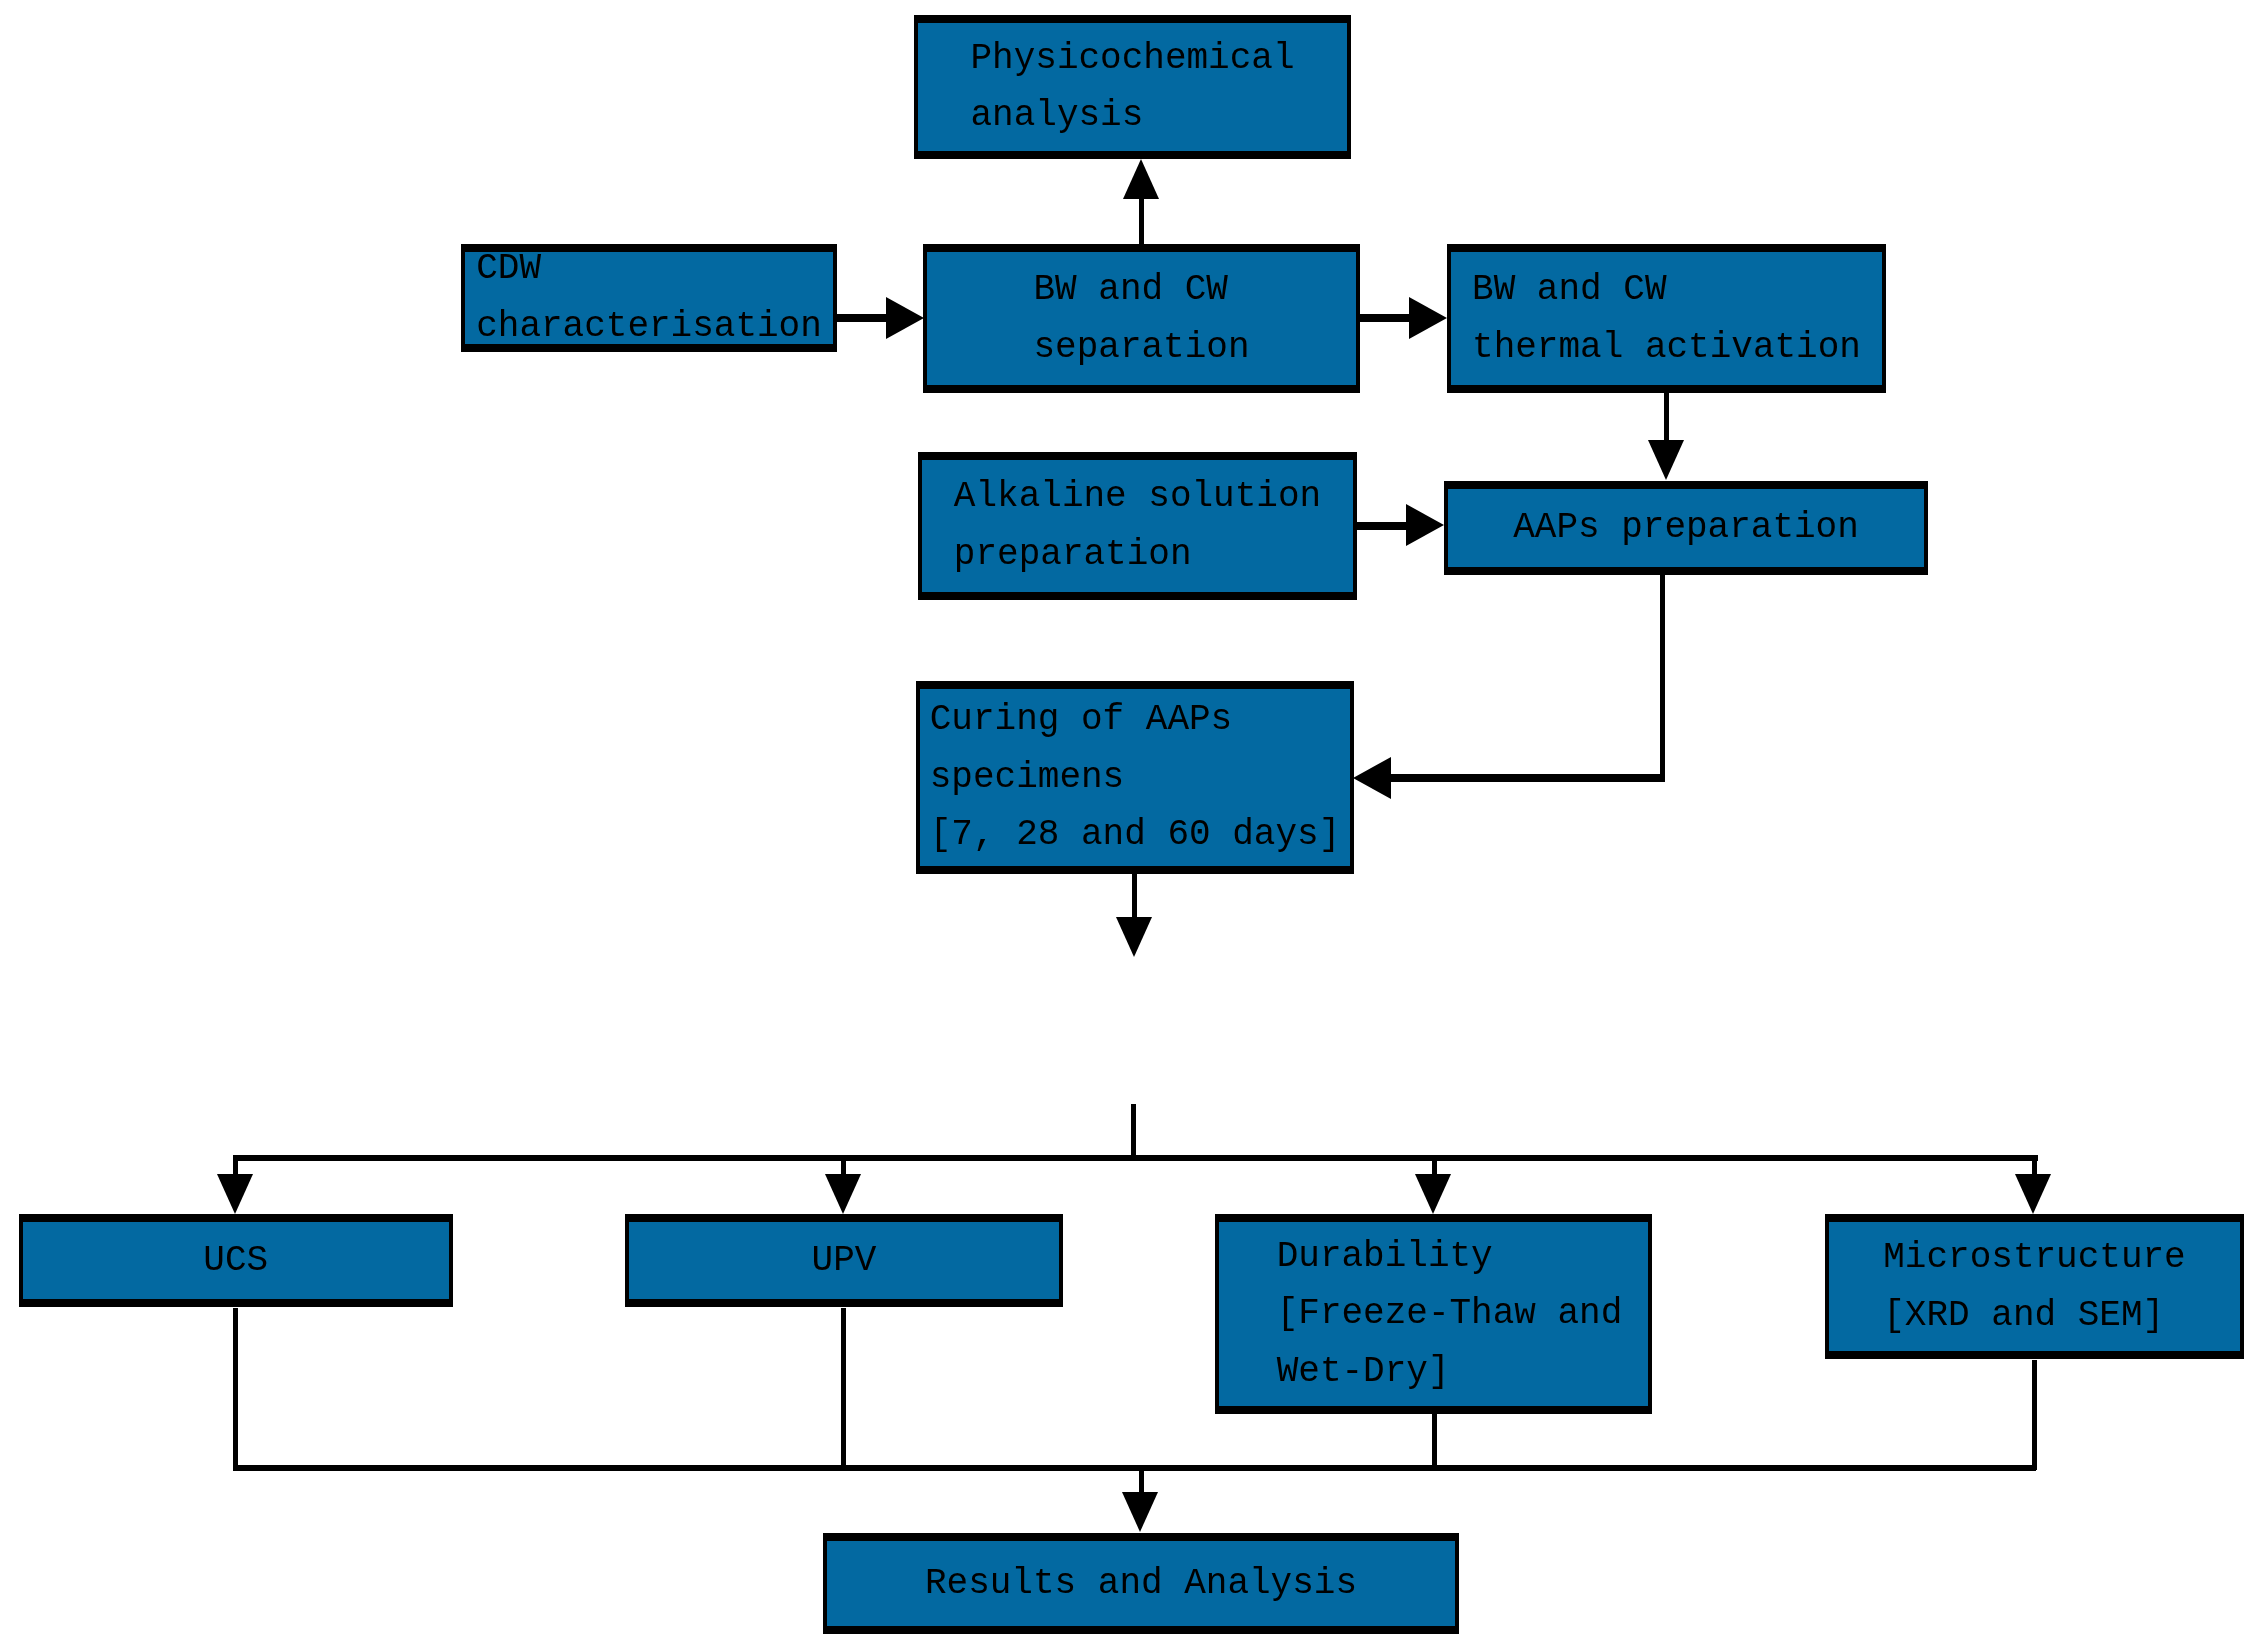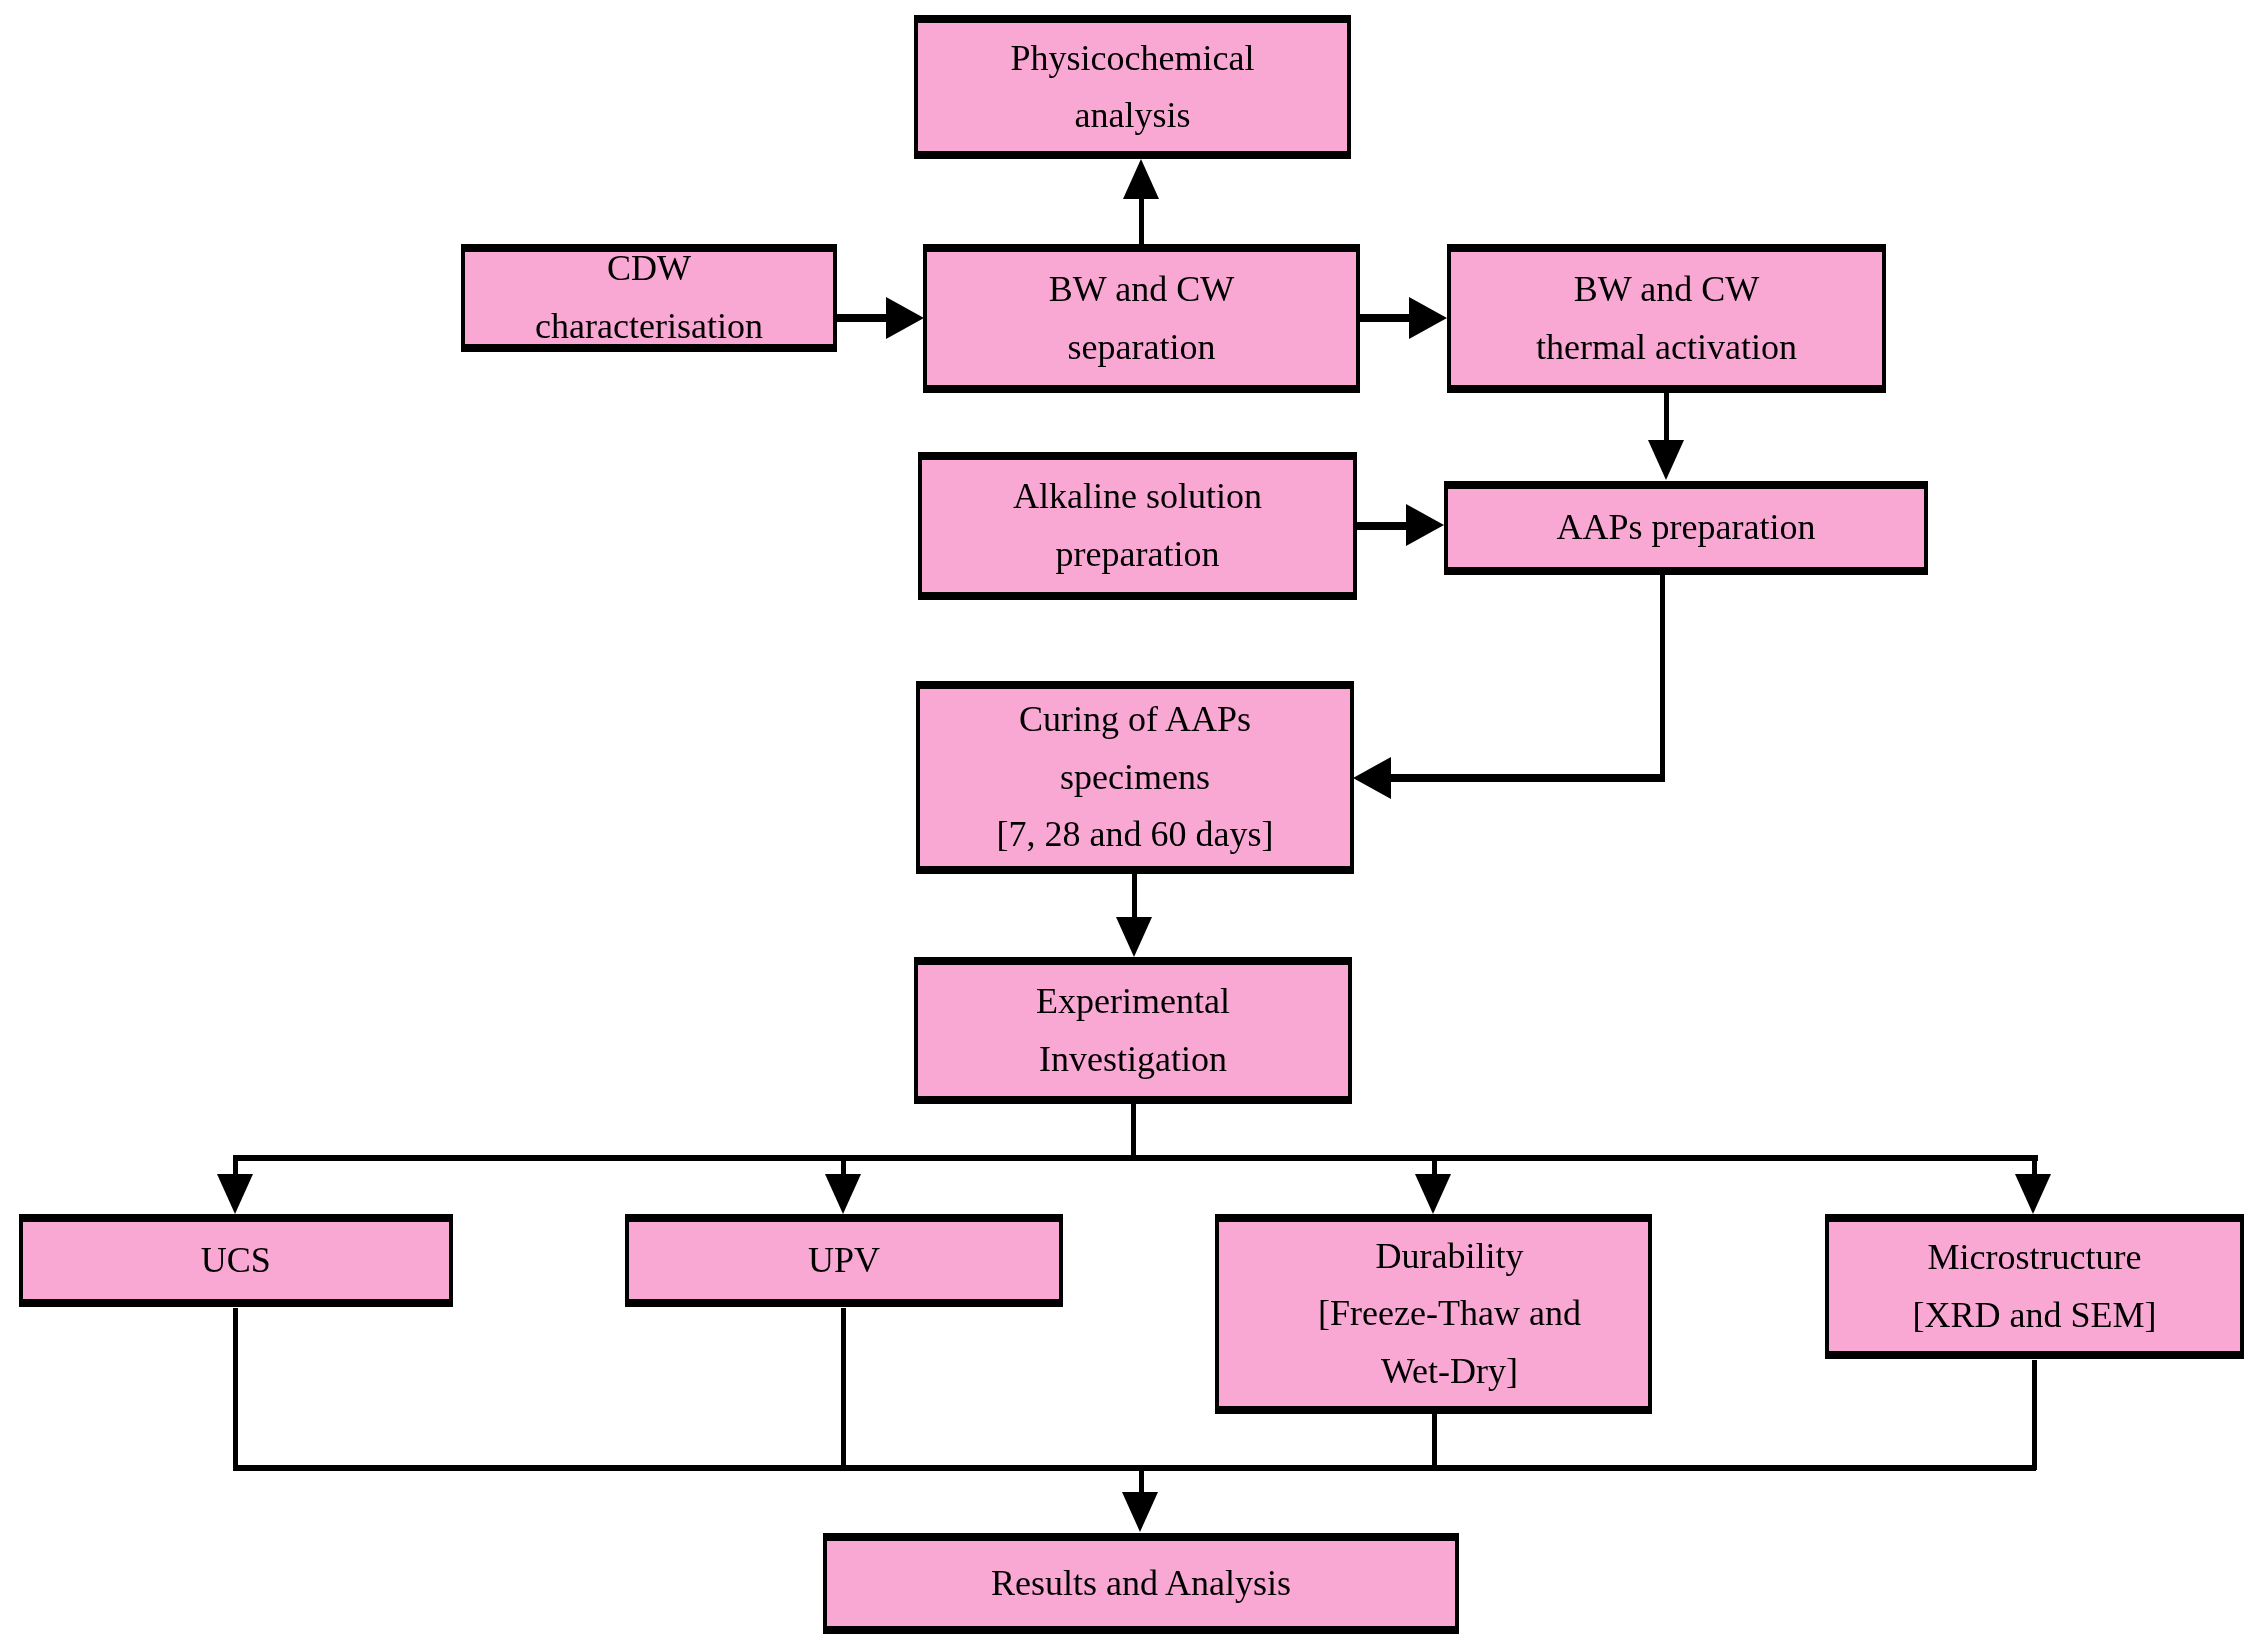--- a/index.html
+++ b/index.html
@@ -6,33 +6,34 @@
   .fc{
     position:relative;
     width:2261px;
     height:1648px;
     background:#ffffff;
     font-family:"Liberation Serif","DejaVu Serif",serif;
   }
   .node{
     position:absolute;
     box-sizing:border-box;
-    background:#f9a8d4;
+    background:#0369a1;
     border:4.8px solid #000;
     border-top-width:8.3px;
     border-bottom-width:8.3px;
     display:flex;
     align-items:center;
     justify-content:center;
-    text-align:center;
+    text-align:left;
     font-size:36px;
     line-height:1.6;
     color:#000;
     white-space:pre-line;
     z-index:2;
+    font-family:Liberation Mono, monospace;
   }
   .ln{position:absolute;background:#000;z-index:1;}
   .ah{position:absolute;width:0;height:0;z-index:1;}
   .ah-up{border-left:18.7px solid transparent;border-right:18.7px solid transparent;border-bottom:40px solid #000;}
   .ah-down{border-left:18.7px solid transparent;border-right:18.7px solid transparent;border-top:40px solid #000;}
   .ah-right{border-top:21px solid transparent;border-bottom:21px solid transparent;border-left:38px solid #000;}
   .ah-left{border-top:21px solid transparent;border-bottom:21px solid transparent;border-right:38px solid #000;}
 
   
   #n-physicochemical{left:914px;top:15.2px;width:437px;height:144px;}
@@ -107,22 +108,20 @@
   <div class="node" id="n-separation">BW and CW
 separation</div>
   <div class="node" id="n-thermal">BW and CW
 thermal activation</div>
   <div class="node" id="n-alkaline">Alkaline solution
 preparation</div>
   <div class="node" id="n-aaps">AAPs preparation</div>
   <div class="node" id="n-curing">Curing of AAPs
 specimens
 [7, 28 and 60 days]</div>
-  <div class="node" id="n-experimental">Experimental
-Investigation</div>
   <div class="node" id="n-upv">UPV</div>
   <div class="node" id="n-ucs">UCS</div>
   <div class="node" id="n-durability">Durability
 [Freeze-Thaw and
 Wet-Dry]</div>
   <div class="node" id="n-microstructure">Microstructure
 [XRD and SEM]</div>
   <div class="node" id="n-results">Results and Analysis</div>
 
 </div>

